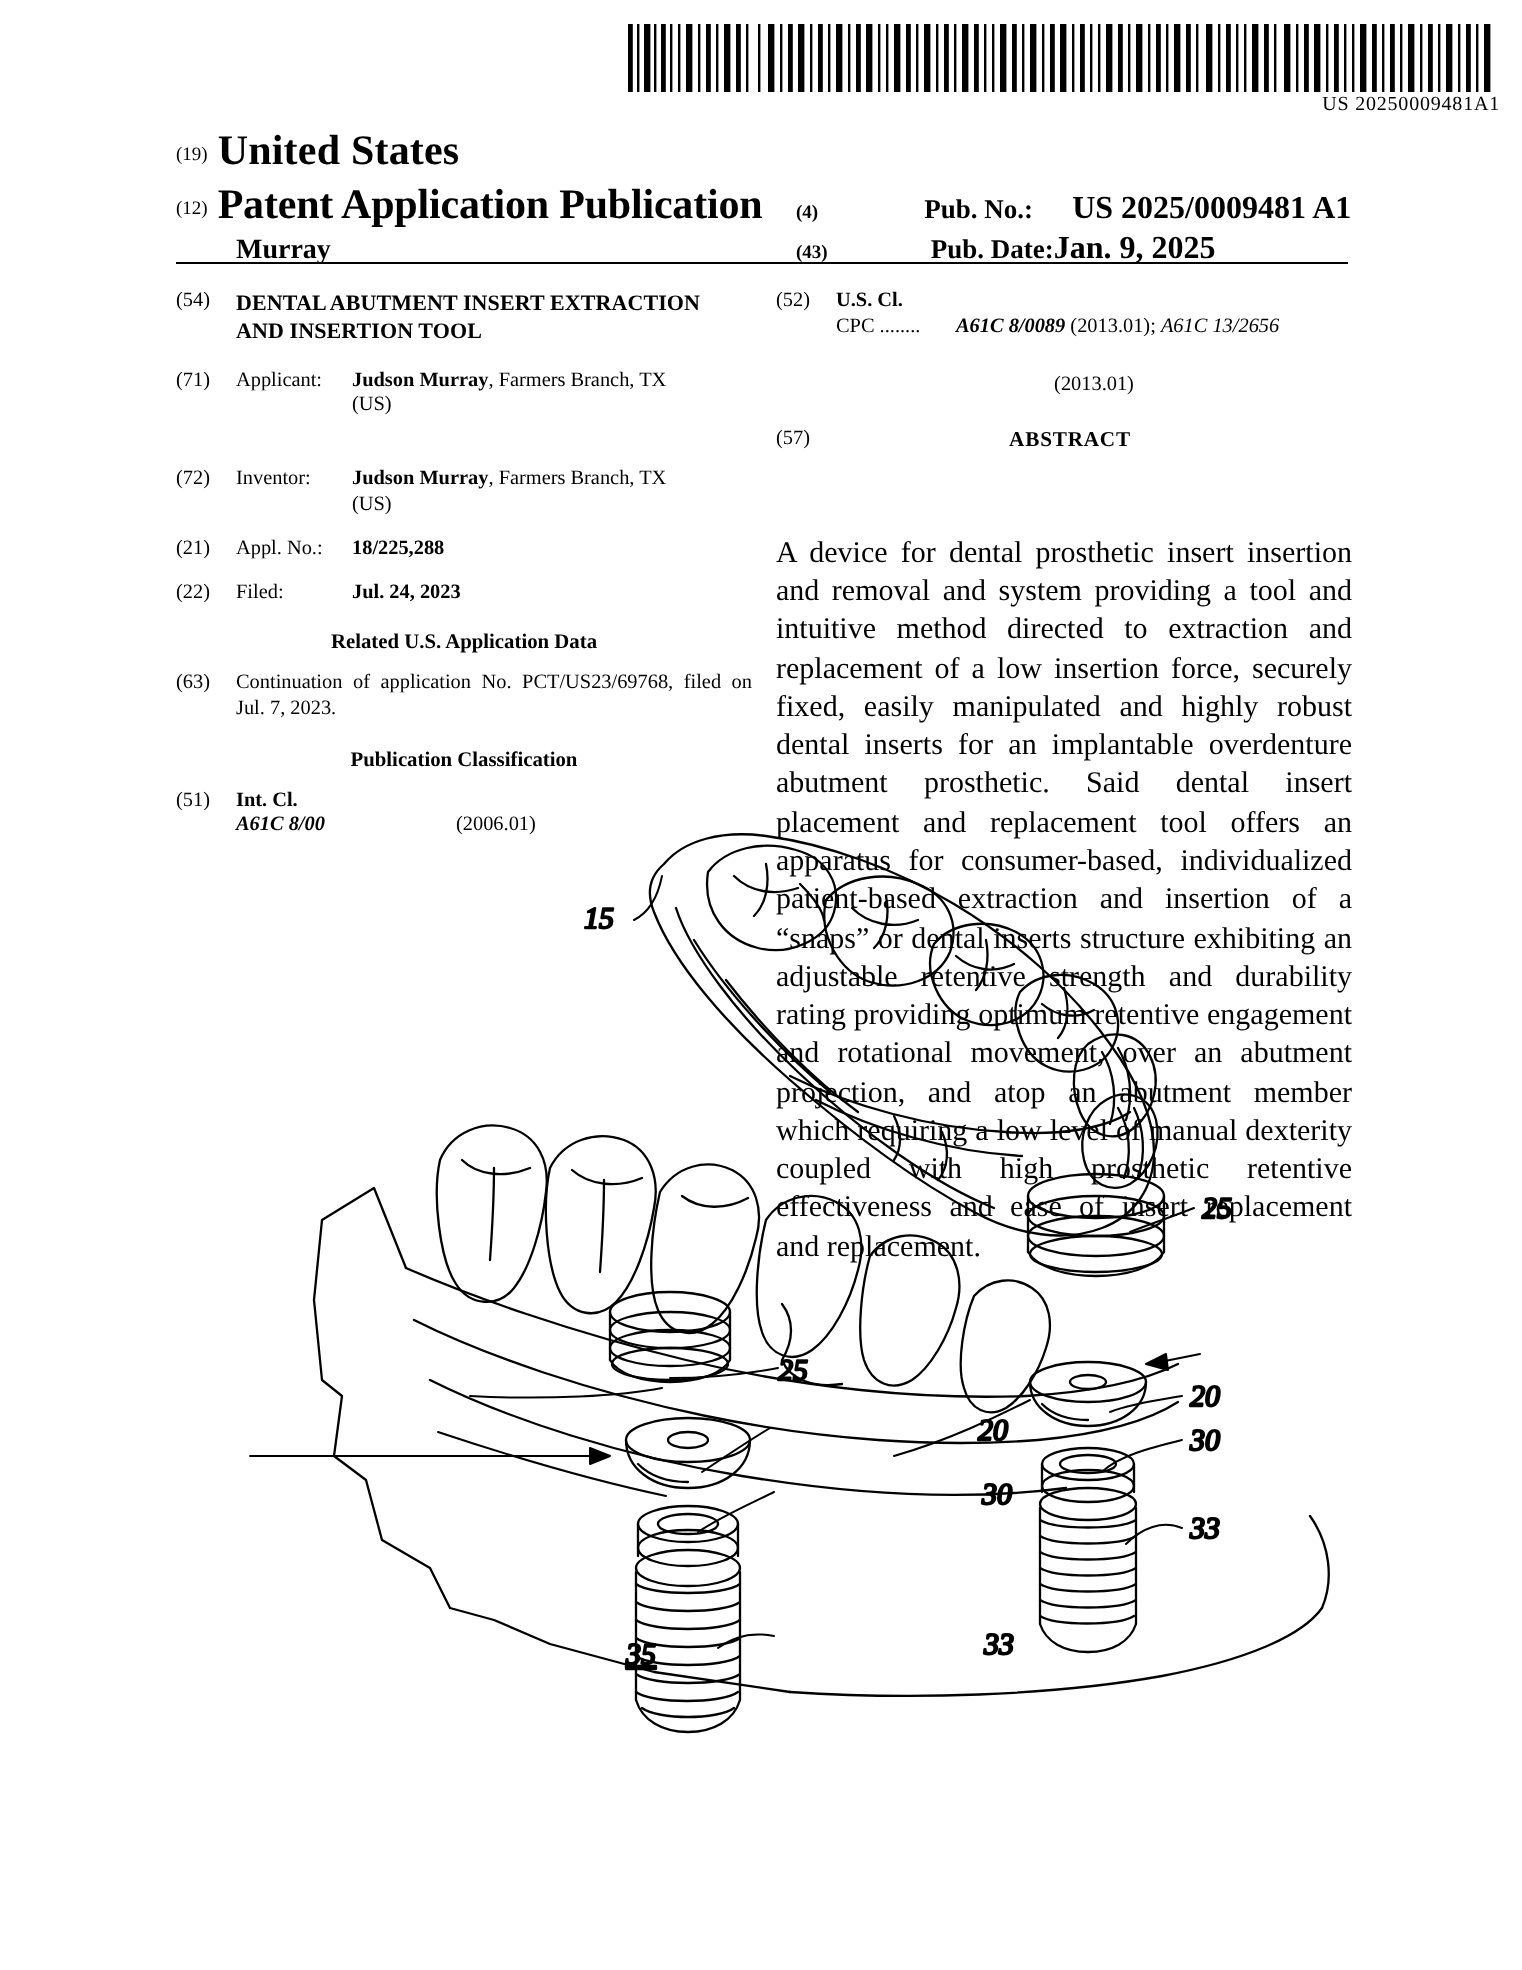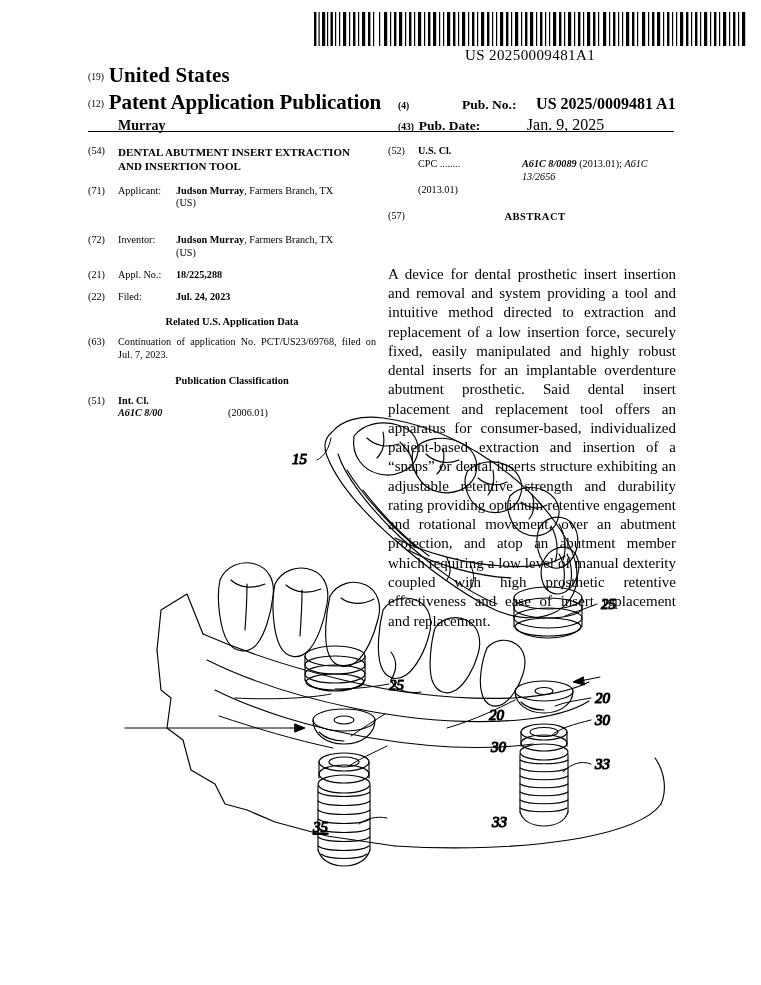--- a/index.html
+++ b/index.html
@@ -26,24 +26,24 @@
     text-align: center;
   }
   .barcode {
     height: 34px;
     width: 436px;
     margin: 0 auto;
     display: block;
   }
   .barcode-number {
     font-family: "Liberation Serif", "DejaVu Serif", serif;
-    font-size: 15px;
+    font-size: 10px;
     letter-spacing: 0.4px;
     margin-top: 1px;
-    text-align: center;
+    text-align: right;
   }
 
   
   .header {
     position: absolute;
     left: 88px;
     top: 63px;
     width: 588px;
   }
   .hdr-row {
@@ -83,28 +83,28 @@
     font-size: 13.5px;
     font-weight: bold;
     display: flex;
     align-items: baseline;
     white-space: nowrap;
   }
   .pub-label {
     display: inline-block;
   }
   .pub-no-label { width: 74px; margin-left: 48px; }
-  .pub-date-label { width: 108px; }
+  .pub-date-label { width: 108px; text-align: right; }
   .pub-value {
     font-size: 16px;
     font-weight: bold;
   }
   .pub-date-value {
     font-size: 16px;
-    font-weight: normal;
+    font-weight: bold;
   }
   .rule {
     position: absolute;
     left: 88px;
     width: 586px;
     border-top: 1.4px solid #000;
   }
   #rule-top { top: 131px; }
 
   
@@ -159,29 +159,28 @@
     margin: 13px 0 7px 0;
   }
   .intcl-code {
     display: inline-block;
     width: 110px;
     font-weight: bold;
     font-style: italic;
   }
   .cpc-row {
     display: flex;
-    gap: 44px;
   }
   .cpc-lead {
     flex: 0 0 60px;
   }
   .cpc-body { flex: 1 1 auto; }
   .cpc-second {
-    text-align: left;
-    margin-top: 0px;
+    text-align: center;
+    margin-top: 16px;
   }
   .abstract-head {
     display: flex;
     margin-top: 14px;
     margin-bottom: 10px;
   }
   .abstract-head .num { width: 30px; flex: 0 0 30px; }
   .abstract-head .ttl {
     flex: 1 1 auto;
     text-align: center;

